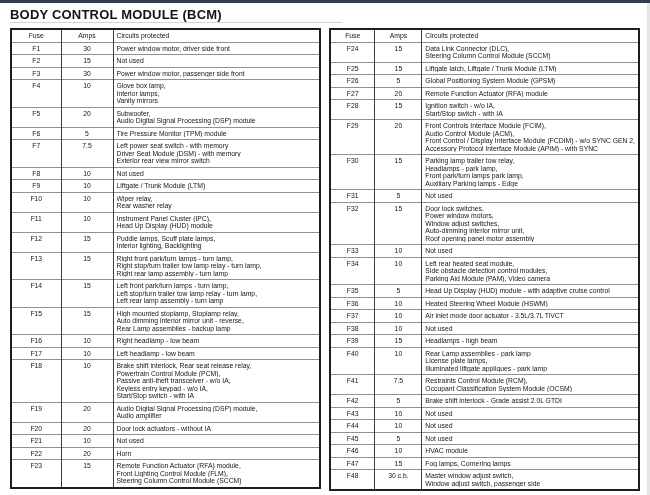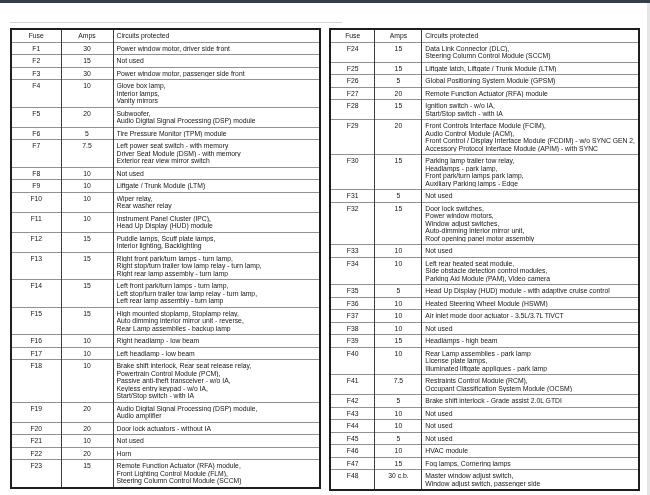--- a/index.html
+++ b/index.html
@@ -77,20 +77,21 @@
     text-align: center;
   }
   td.c-circ div { white-space: nowrap; overflow: hidden; }
 </style>
 </head>
 <body>
 
 <div class="screen">
   <div class="top-bar" style="background: rgb(51, 60, 74);"></div>
   <div class="right-edge"></div>
+  <div class="page-title">BODY CONTROL MODULE (BCM)</div>
   <div class="title-underline"></div>
   <div class="tables-wrap">
     <table class="fuse-table">
         <colgroup>
           <col class="col-fuse">
           <col class="col-amps">
           <col class="col-circ">
         </colgroup>
         <thead>
           <tr>

